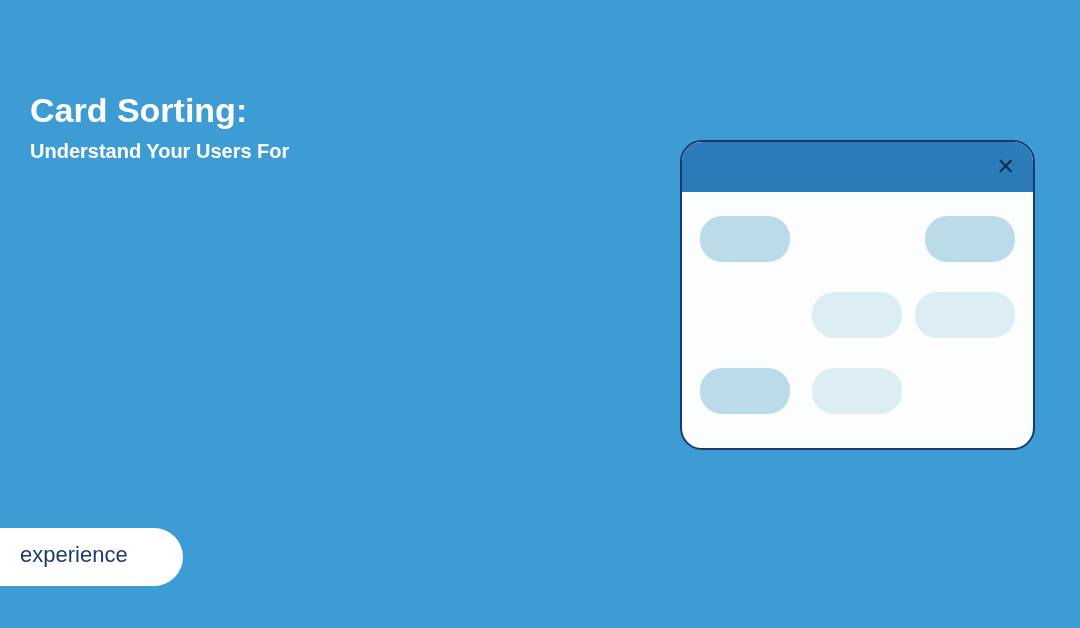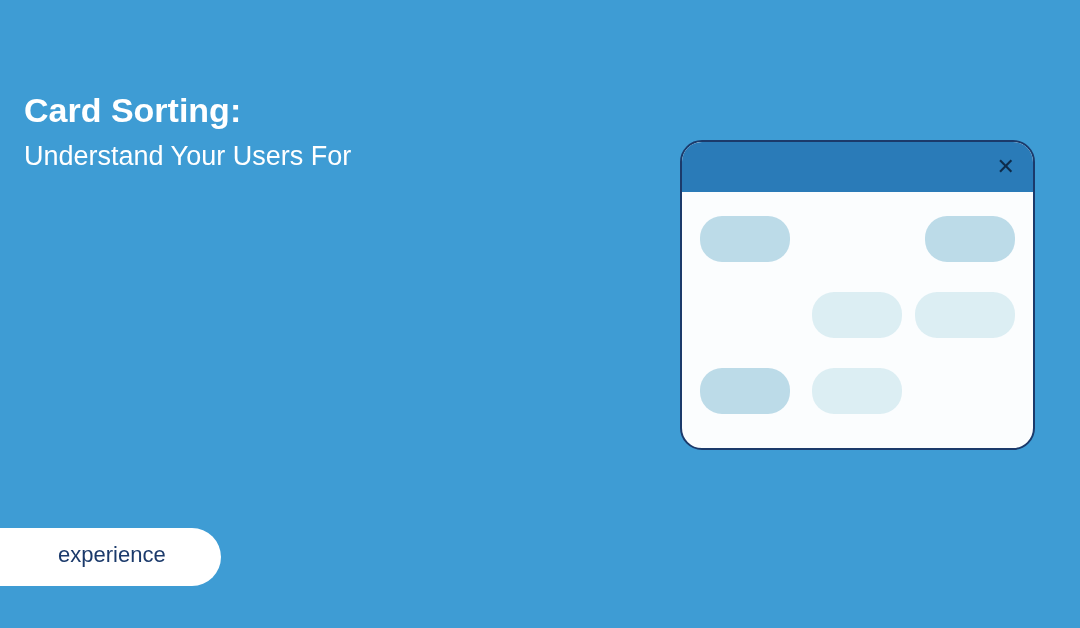--- a/index.html
+++ b/index.html
@@ -10,34 +10,34 @@
     body {
       width: 1080px;
       height: 628px;
       background: #3e9cd4;
       font-family: Arial, Helvetica, sans-serif;
       position: relative;
       overflow: hidden;
     }
     .title-block {
       position: absolute;
-      left: 24px;
+      left: 30px;
       top: 88px;
       color: #ffffff;
       max-width: 560px;
     }
     .title-bold {
       font-size: 34px;
       font-weight: 700;
       line-height: 1.3;
       margin-bottom: 4px;
     }
     .title-sub {
-      font-size: 27px;
-      font-weight: 400;
+      font-size: 20px;
+      font-weight: 700;
       line-height: 1.55;
     }
     .logo-pill {
       position: absolute;
       left: -30px;
       bottom: 42px;
       background: #ffffff;
       border-radius: 45px;
       padding: 18px 55px 18px 50px;
       display: flex;
@@ -52,21 +52,20 @@
       position: relative;
     }
     .logo-top .i-body {
       color: #1b3a6b;
     }
     .logo-bottom {
       font-size: 22px;
       font-weight: 400;
       color: #1b3a6b;
       margin-top: -4px;
-      margin-left: 38px;
     }
     .card-window {
       position: absolute;
       right: 45px;
       top: 140px;
       width: 355px;
       height: 310px;
       background: #fbfdfe;
       border: 2px solid #1b3a6b;
       border-radius: 22px;

